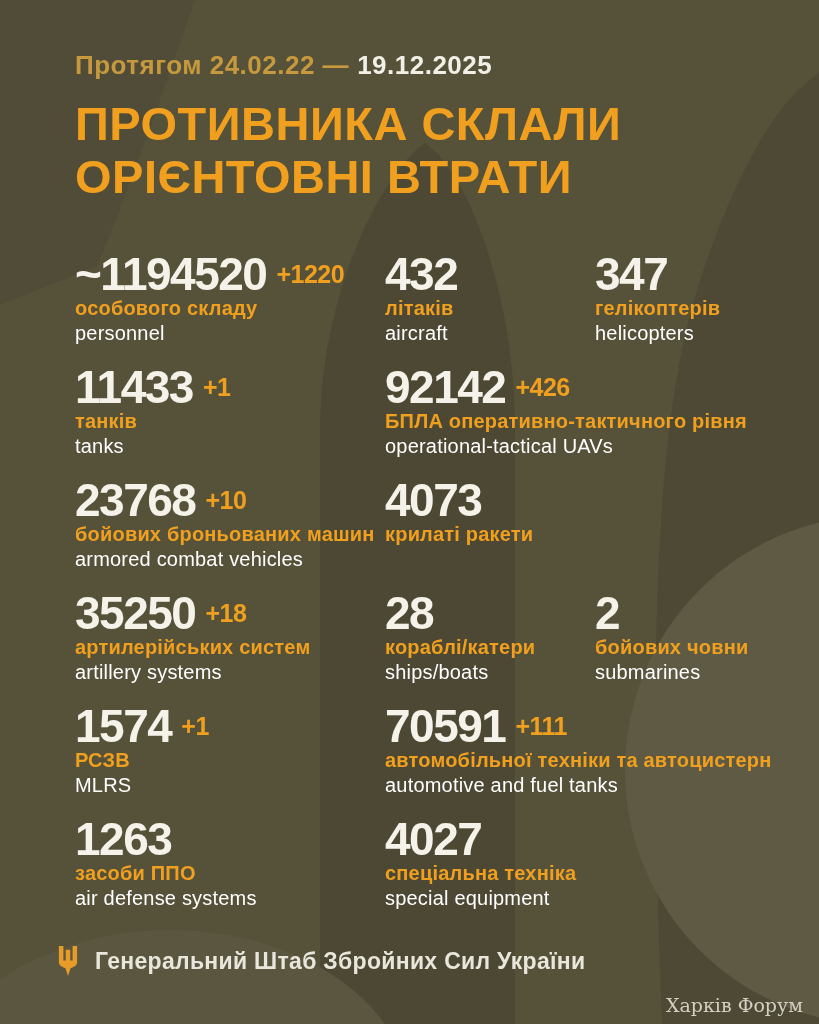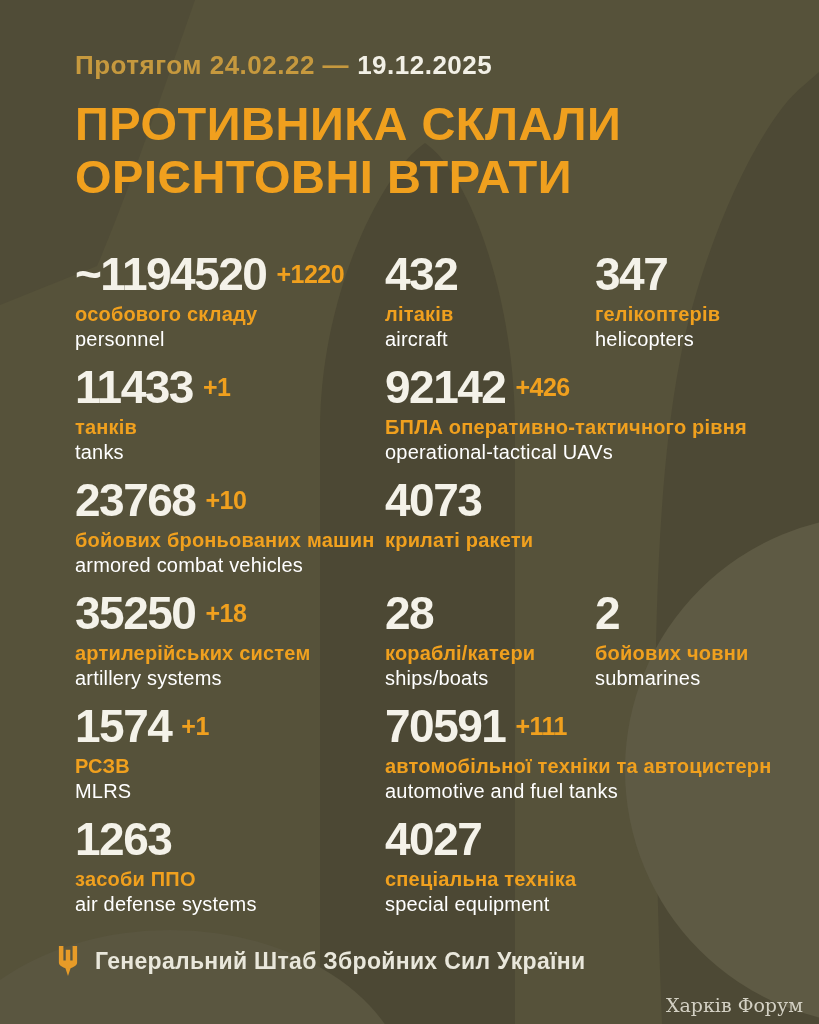--- a/index.html
+++ b/index.html
@@ -45,21 +45,20 @@
     line-height: 1.0;
   }
   .delta {
     color: #f0a01e;
     font-size: 25px;
     font-weight: bold;
     margin-left: 10px;
     letter-spacing: -0.5px;
   }
   .label-uk {
-    margin-top: 6px;
     color: #f0a01e;
     font-size: 20px;
     font-weight: bold;
     letter-spacing: 0.2px;
   }
   .label-en {
     margin-top: 2px;
     color: #ffffff;
     font-size: 20px;
     font-weight: normal;

